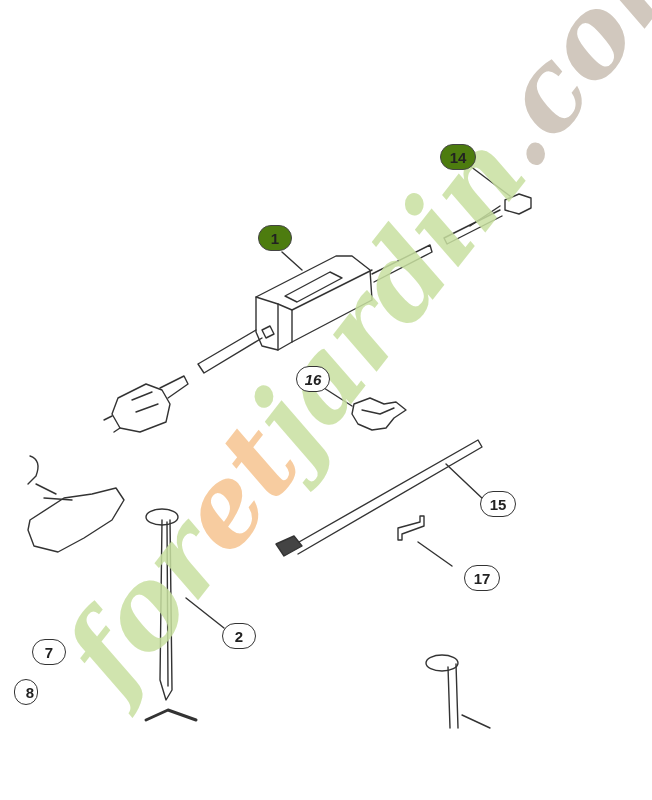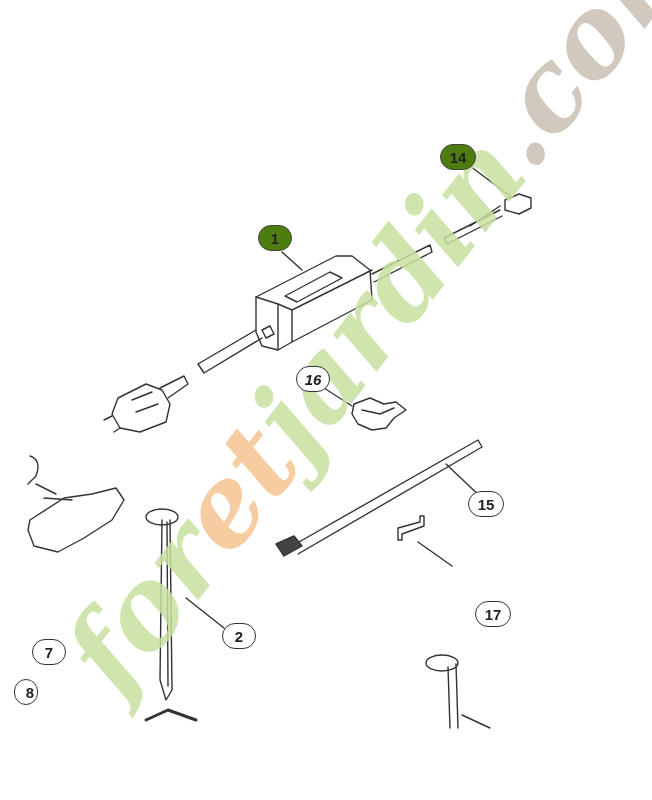--- a/index.html
+++ b/index.html
@@ -97,24 +97,24 @@
 
   <div class="callout hl" style="left:258px;top:225px;width:34px;">
     <span>1</span>
   </div>
   <div class="callout hl" style="left:440px;top:144px;width:36px;">
     <span>14</span>
   </div>
   <div class="callout" style="left:296px;top:366px;width:34px;font-style:italic;">
     <span>16</span>
   </div>
-  <div class="callout" style="left:468px;top:491px;width:36px;">
+  <div class="callout" style="left:480px;top:491px;width:36px;">
     <span>15</span>
   </div>
-  <div class="callout" style="left:475px;top:565px;width:36px;margin-top:36px;">
+  <div class="callout" style="left:464px;top:565px;width:36px;">
     <span>17</span>
   </div>
   <div class="callout" style="left:222px;top:623px;width:34px;">
     <span>2</span>
   </div>
   <div class="callout" style="left:32px;top:639px;width:34px;">
     <span>7</span>
   </div>
   <div class="callout" style="left:14px;top:679px;width:24px;overflow:hidden;justify-content:flex-end;padding-right:3px;">
     <span>8</span>

